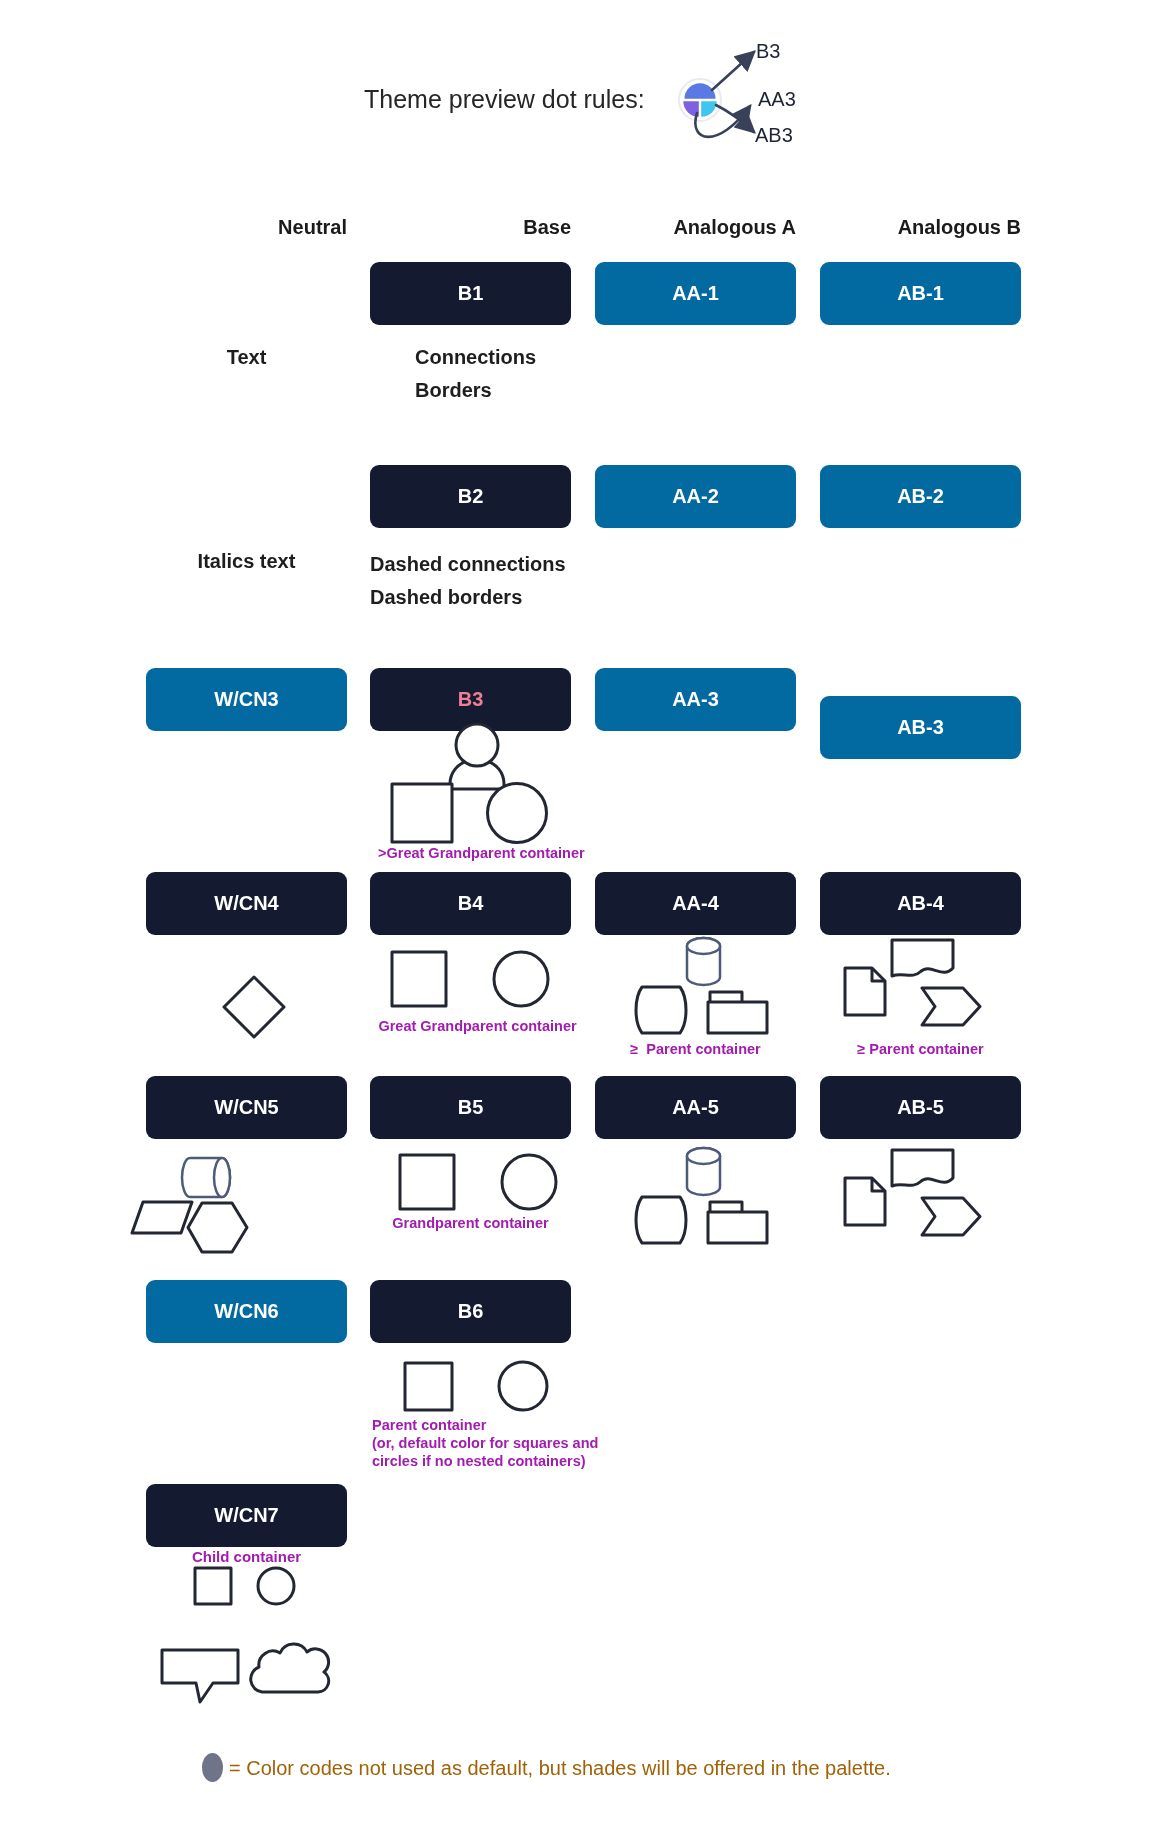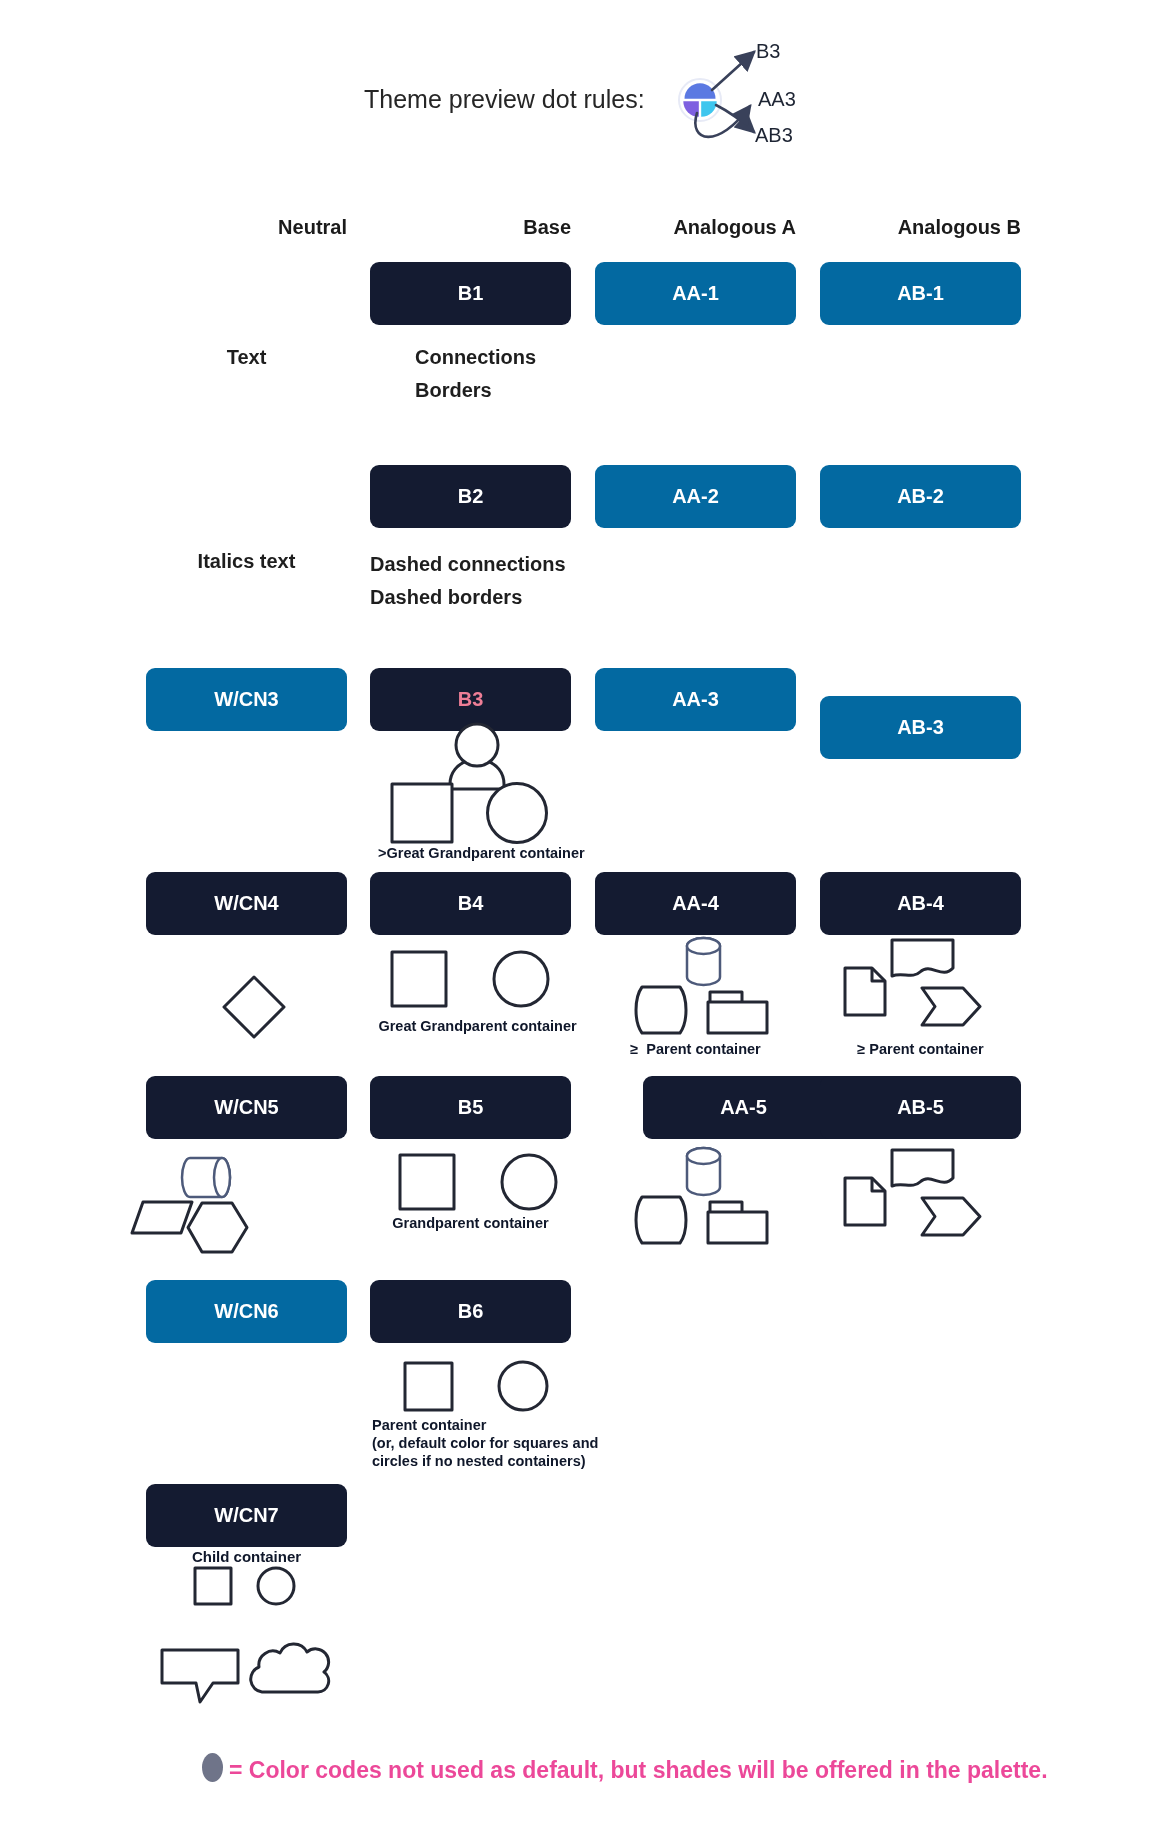--- a/index.html
+++ b/index.html
@@ -8,25 +8,25 @@
   .abs{position:absolute;}
   .title{font-size:25px;font-weight:500;color:#262626;}
   .dot-label{font-size:20px;font-weight:500;color:#1d2433;}
   .colhead{width:201px;text-align:right;font-size:20px;font-weight:700;color:#1b1b1b;}
   .chip{width:201px;height:63px;border-radius:9px;display:flex;align-items:center;justify-content:center;
         font-size:20px;font-weight:700;color:#ffffff;}
   .chip.dark{background:#141b31;}
   .chip.gray{background:#0369a1;border-radius:9px;}
   .chip.pink{color:#ee7e96;}
   .note-lg{font-size:20px;font-weight:700;line-height:33px;color:#1e1e1e;}
-  .note-sm{font-size:14.5px;font-weight:700;color:#0f172a;line-height:18px;}
+  .note-sm{font-size:14.5px;font-weight:700;color:#a21caf;line-height:18px;}
   .center{text-align:center;}
   .pre{white-space:pre;}
   .legend-dot{width:21px;height:29px;border-radius:50%;background:#6f7489;}
-  .legend-text{font-size:23px;font-weight:700;color:#ec4899;}
+  .legend-text{font-size:20px;font-weight:400;color:#a16207;}
   svg{display:block;overflow:visible;}
   .stroke-dark{fill:#ffffff;stroke:#232733;stroke-width:3;stroke-linejoin:round;}
   .stroke-dark-nf{fill:none;stroke:#232733;stroke-width:3;stroke-linejoin:round;}
   .stroke-slate{fill:#ffffff;stroke:#4d5a7a;stroke-width:2.5;stroke-linejoin:round;}
   .arrow{fill:none;stroke:#39415a;stroke-width:2.6;stroke-linecap:round;}
 </style>
 </head>
 <body>
 
 <div class="canvas">
@@ -114,21 +114,21 @@
   <svg class="abs" style="left:843px;top:938px;" width="140" height="90" viewBox="0 0 140 90">
     <path class="stroke-dark" d="M49,2 H110 V30 C99,42 88,24 77,34 C70,41 59,34 49,38 Z"></path>
     <path class="stroke-dark" d="M2,30 H29 L42,43 V77 H2 Z"></path>
     <path class="stroke-dark-nf" d="M29,30 V43 H42"></path>
     <path class="stroke-dark" d="M79,50 H120 L137,68.5 L120,87 H79 L92,68.5 Z"></path>
   </svg>
   <div class="abs note-sm center" style="left:820px;top:1040px;width:201px;">≥ Parent container</div>
 
   <div class="abs chip dark" style="left:146px;top:1076px;">W/CN5</div>
   <div class="abs chip dark" style="left:370px;top:1076px;">B5</div>
-  <div class="abs chip dark" style="left:595px;top:1076px;margin-left:48px;">AA-5</div>
+  <div class="abs chip dark" style="left:595px;top:1076px;">AA-5</div>
   <div class="abs chip dark" style="left:820px;top:1076px;">AB-5</div>
 
   <svg class="abs" style="left:128px;top:1152px;" width="130" height="102" viewBox="0 0 130 102">
     <path class="stroke-slate" d="M62,6 H94 A8 19.5 0 0 1 94,45 H62 A8 19.5 0 0 1 62,6 Z"></path>
     <ellipse class="stroke-slate" cx="94" cy="25.5" rx="8" ry="19.5"></ellipse>
     <path class="stroke-dark" d="M15,50 H64 L53,81 H4 Z"></path>
     <path class="stroke-dark" d="M74,51 H104 L119,75.5 L104,100 H74 L60,75.5 Z"></path>
   </svg>
 
   <svg class="abs" style="left:398px;top:1153px;" width="160" height="58" viewBox="0 0 160 58">

